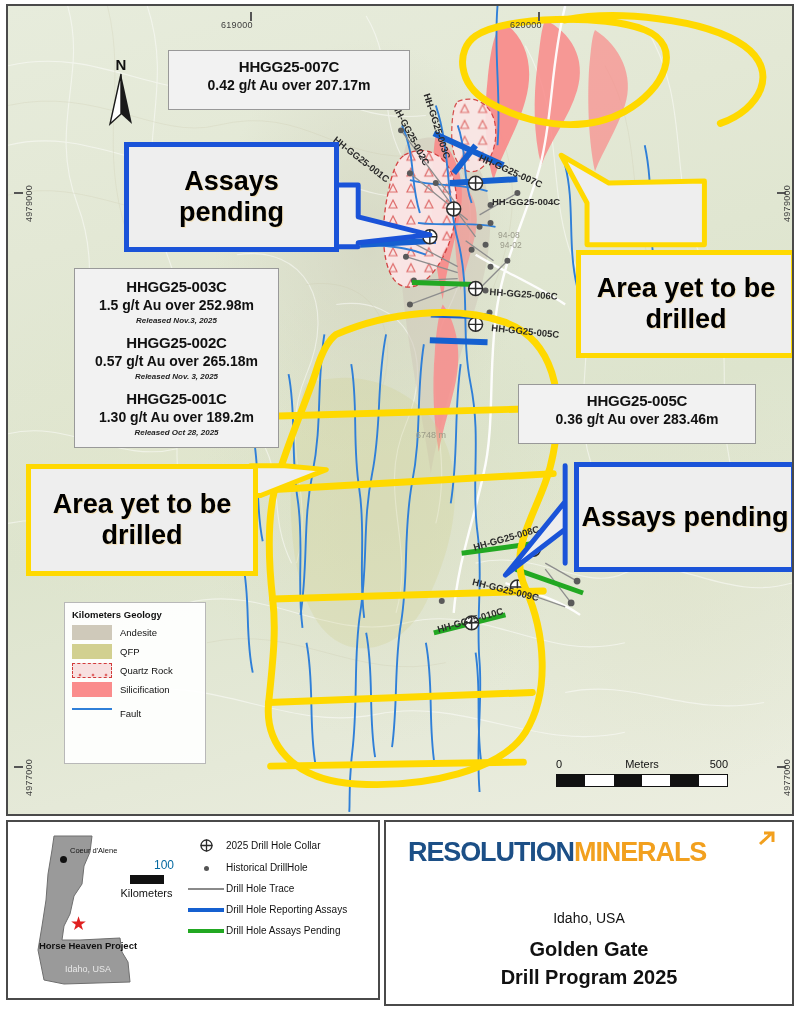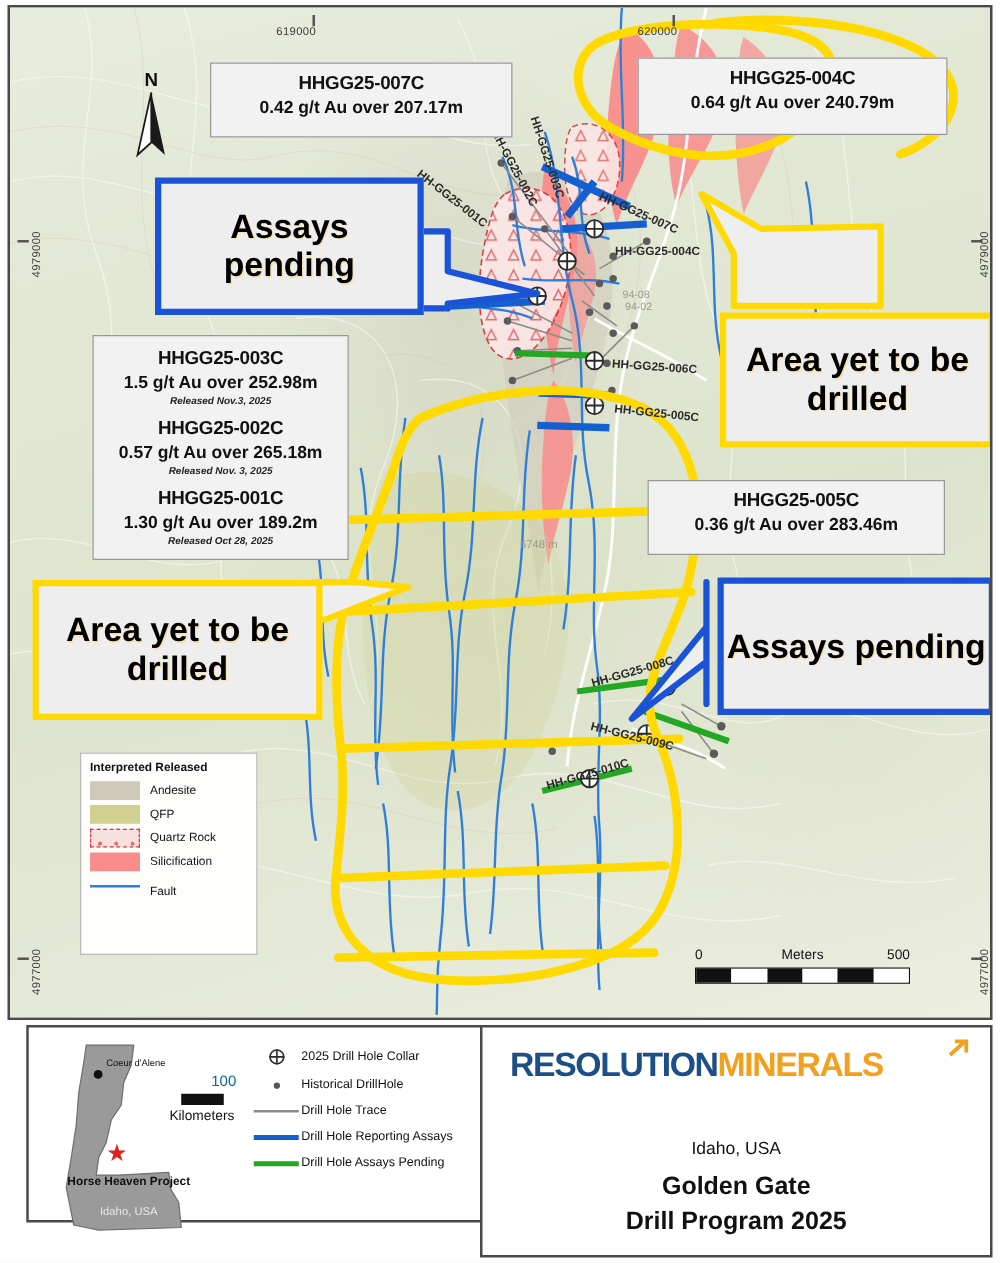--- a/index.html
+++ b/index.html
@@ -2,21 +2,21 @@
 <html><head>
 <meta charset="utf-8">
 <style>
   html,body{margin:0;padding:0;background:#fff;}
   body{width:800px;height:1010px;font-family:"Liberation Sans",sans-serif;overflow:hidden;}
   #page{position:relative;width:800px;height:1010px;background:#fff;}
 
   
   .frame{position:absolute;border:2px solid #4a4a4a;box-sizing:border-box;}
   #map-frame{left:6px;top:4px;width:788px;height:812px;background:#eef0e2;overflow:hidden;}
-  #legend-frame{left:21px;top:820px;width:374px;height:158px;background:#fff;}
+  #legend-frame{left:6px;top:820px;width:374px;height:180px;background:#fff;}
   #title-frame{left:384px;top:820px;width:410px;height:186px;background:#fff;}
 
   
   #terrain{position:absolute;inset:0;
     background:
       radial-gradient(ellipse 220px 300px at 46% 30%, rgba(205,205,185,.55), rgba(205,205,185,0) 70%),
       radial-gradient(ellipse 260px 340px at 48% 62%, rgba(216,219,190,.5), rgba(216,219,190,0) 70%),
       radial-gradient(ellipse 300px 250px at 20% 55%, rgba(226,230,205,.55), rgba(226,230,205,0) 72%),
       radial-gradient(ellipse 300px 300px at 85% 70%, rgba(222,226,200,.5), rgba(222,226,200,0) 72%),
       linear-gradient(165deg,#e7ecdc 0%,#e3e8d5 25%,#dde4cd 55%,#e5e9d8 80%,#eceee0 100%);
@@ -374,24 +374,20 @@
       <svg width="34" height="56" viewBox="0 0 34 56">
         <path d="M17,2 L28,52 L17,42 Z" fill="#1a1a1a"></path>
         <path d="M17,2 L6,52 L17,42 Z" fill="#ffffff" stroke="#1a1a1a" stroke-width="1.4"></path>
       </svg>
     </div>
 
     <div class="infobox" id="box-007">
       <div class="hole">HHGG25-007C</div>
       <div class="grade">0.42 g/t Au over 207.17m</div>
     </div>
-    <div class="infobox" id="box-004">
-      <div class="hole">HHGG25-004C</div>
-      <div class="grade">0.64 g/t Au over 240.79m</div>
-    </div>
     <div class="infobox" id="box-005">
       <div class="hole">HHGG25-005C</div>
       <div class="grade">0.36 g/t Au over 283.46m</div>
     </div>
 
     <div class="infobox" id="box-history">
       <div class="grp">
         <div class="hole">HHGG25-003C</div>
         <div class="grade">1.5 g/t Au over 252.98m</div>
         <div class="rel">Released Nov.3, 2025</div>
@@ -422,21 +418,21 @@
       <span>Area yet to be drilled</span>
     </div>
     <div class="callout yellow" id="callout-area-2">
       <span>Area yet to be drilled</span>
     </div>
     <div class="callout blue" id="callout-assays-2">
       <span>Assays pending</span>
     </div>
 
     <div id="geo-legend">
-      <div class="gl-title">Interpreted Released</div>
+      <div class="gl-title">Kilometers Geology</div>
       <div class="gl-row">
         <div class="sw sw-andesite"></div>
         <div class="gl-label">Andesite</div>
       </div>
       <div class="gl-row">
         <div class="sw sw-qfp"></div>
         <div class="gl-label">QFP</div>
       </div>
       <div class="gl-row">
         <div class="sw sw-quartz"></div>

